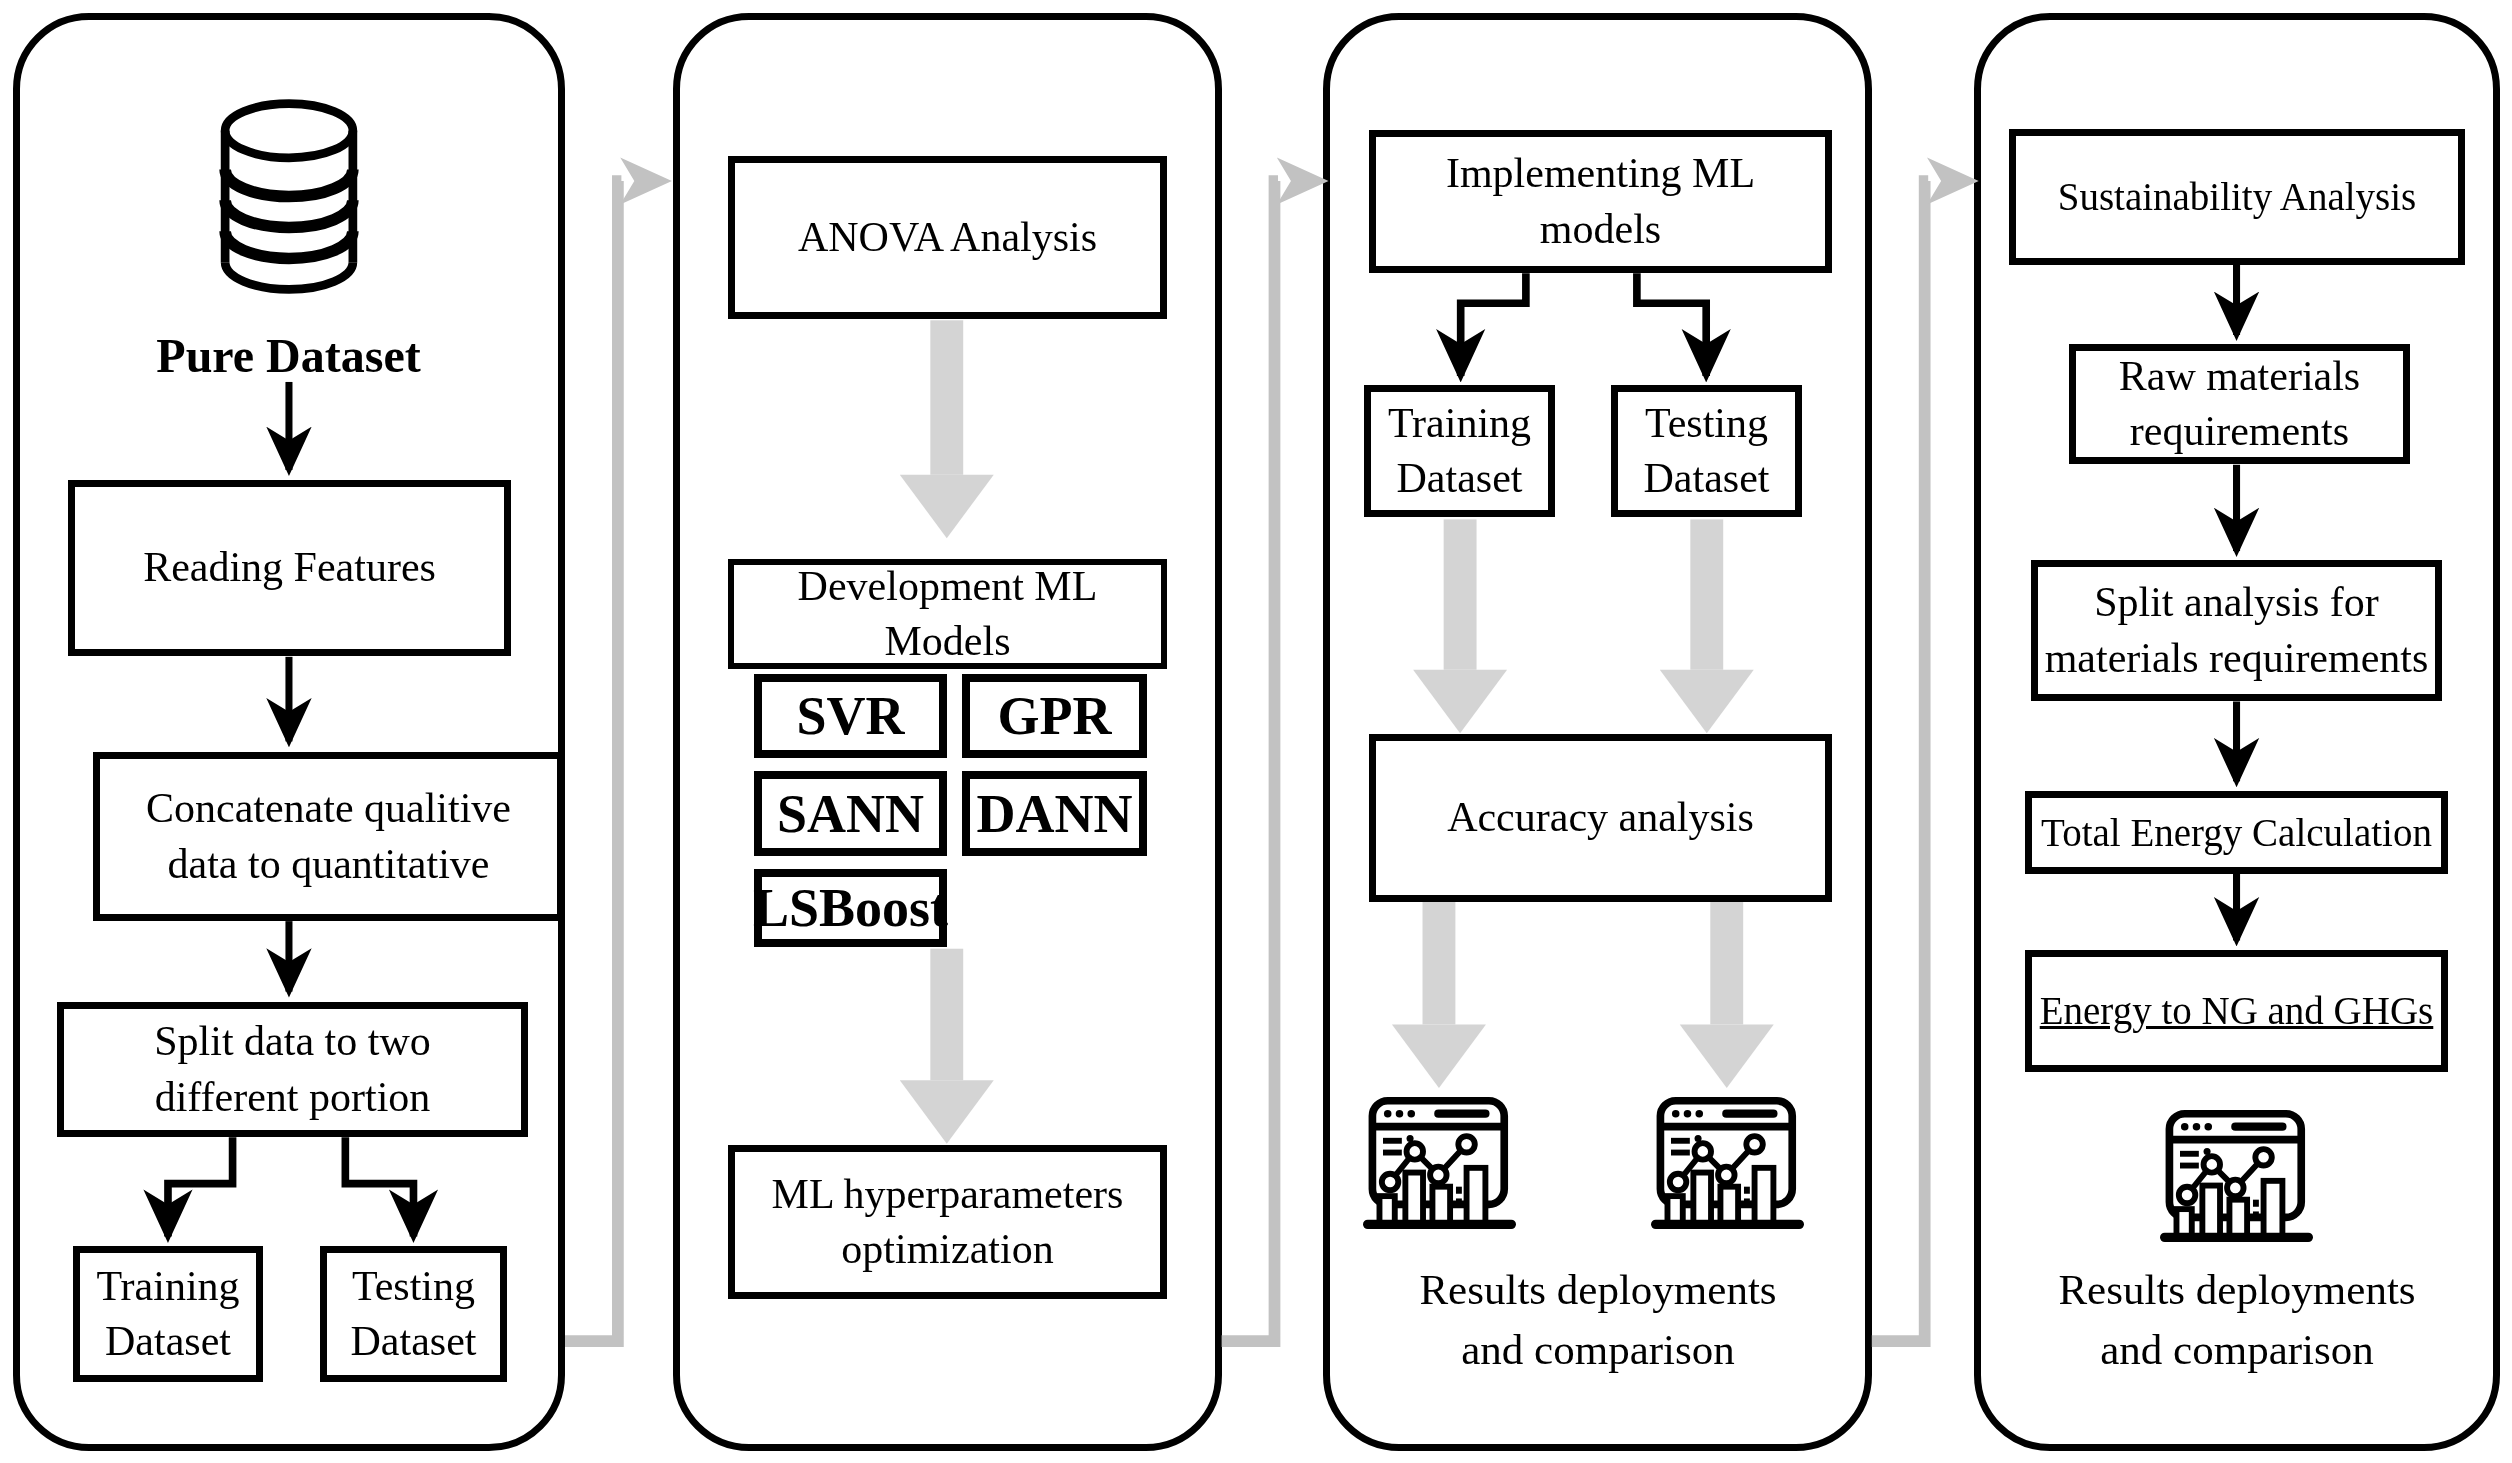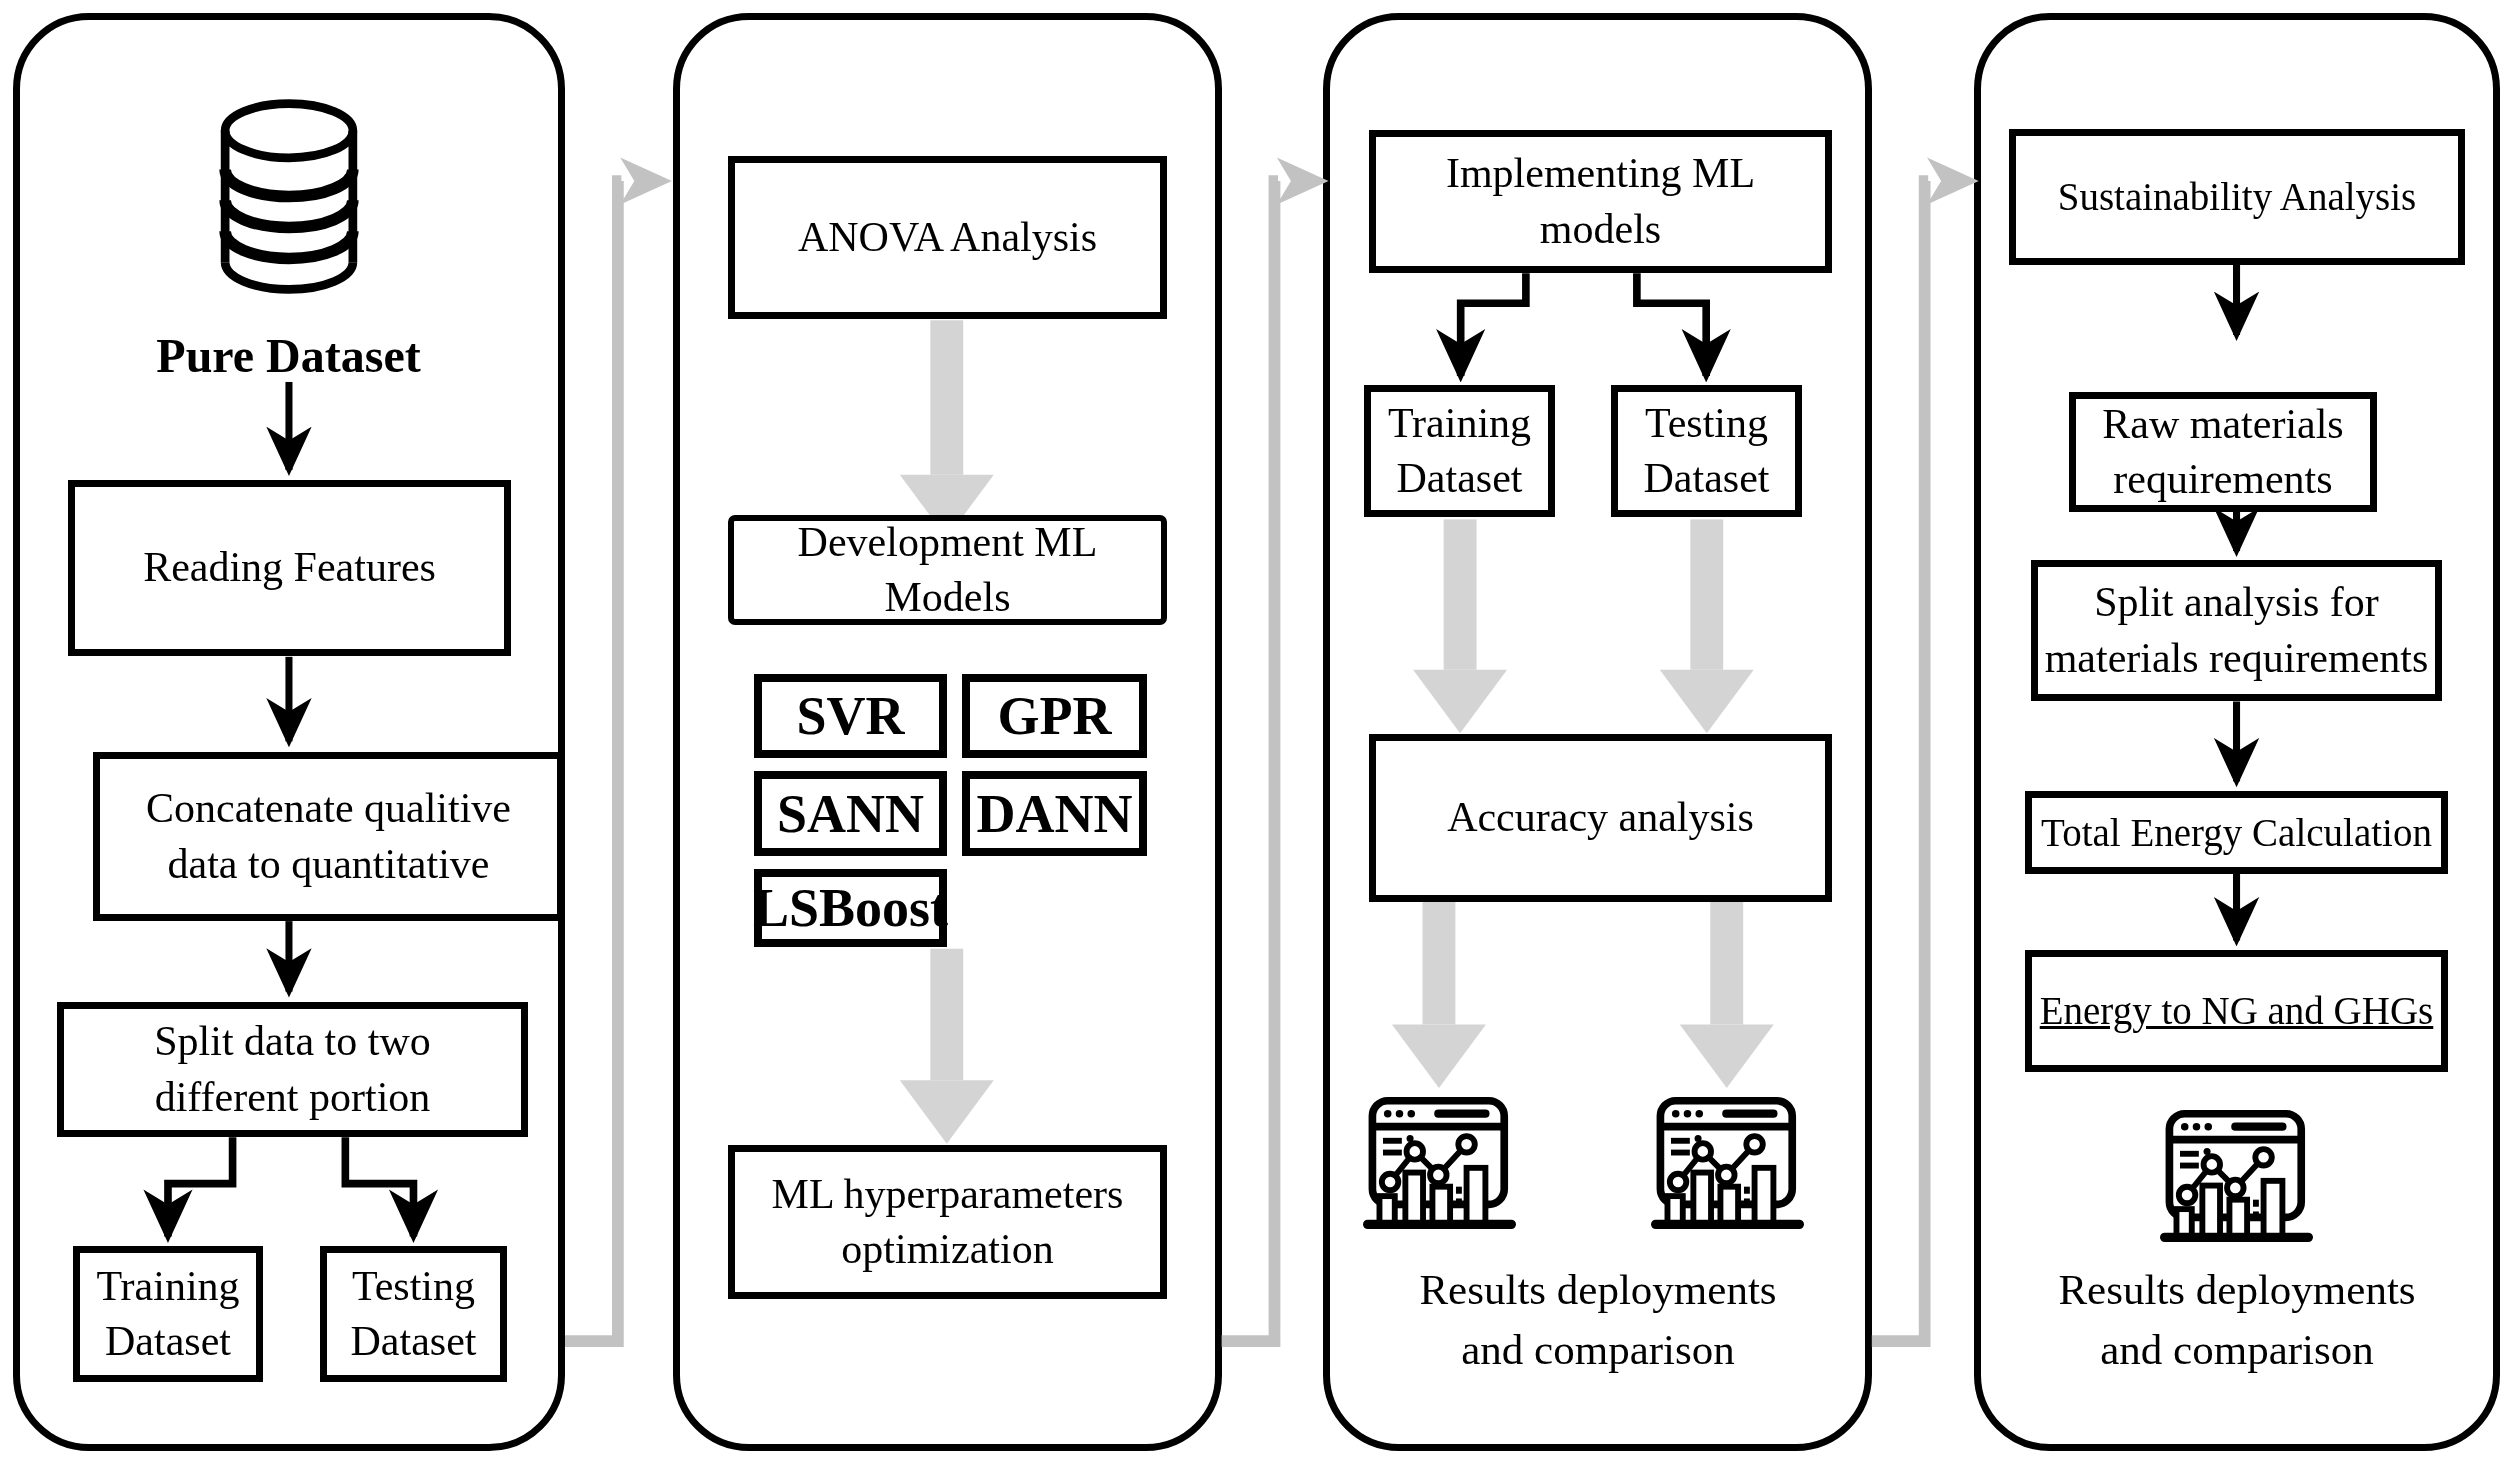--- a/index.html
+++ b/index.html
@@ -206,21 +206,21 @@
 
   <div class="box" style="left:320px;top:1246px;width:187px;height:136px;">
     <span class="box-label">Testing
 Dataset</span>
   </div>
 
   <div class="box" style="left:728px;top:156px;width:439px;height:163px;">
     <span class="box-label">ANOVA Analysis</span>
   </div>
 
-  <div class="box" style="left:728px;top:515px;width:439px;height:110px;border-width:6.5px;border-radius:7px;">
+  <div class="box" style="left:728px;top:559px;width:439px;height:110px;border-width:6.5px;">
     <span class="box-label">Development ML
 Models</span>
   </div>
 
   <div class="box thick" style="left:754px;top:674px;width:193px;height:84px;">
     <span class="model-label">SVR</span>
   </div>
   <div class="box thick" style="left:962px;top:674px;width:185px;height:84px;">
     <span class="model-label">GPR</span>
   </div>
@@ -266,21 +266,21 @@
 
   <div class="caption" style="left:1363px;top:1260px;width:470px;height:135px;">
     <span class="box-label">Results deployments
 and comparison</span>
   </div>
 
   <div class="box" style="left:2009px;top:129px;width:456px;height:136px;">
     <span class="box-label one-line">Sustainability Analysis</span>
   </div>
 
-  <div class="box" style="left:2069px;top:344px;width:308px;height:120px;margin-top:48px;">
+  <div class="box" style="left:2069px;top:344px;width:341px;height:120px;">
     <span class="box-label">Raw materials
 requirements</span>
   </div>
 
   <div class="box" style="left:2031px;top:560px;width:411px;height:141px;">
     <span class="box-label">Split analysis for
 materials requirements</span>
   </div>
 
   <div class="box" style="left:2025px;top:791px;width:423px;height:83px;">

